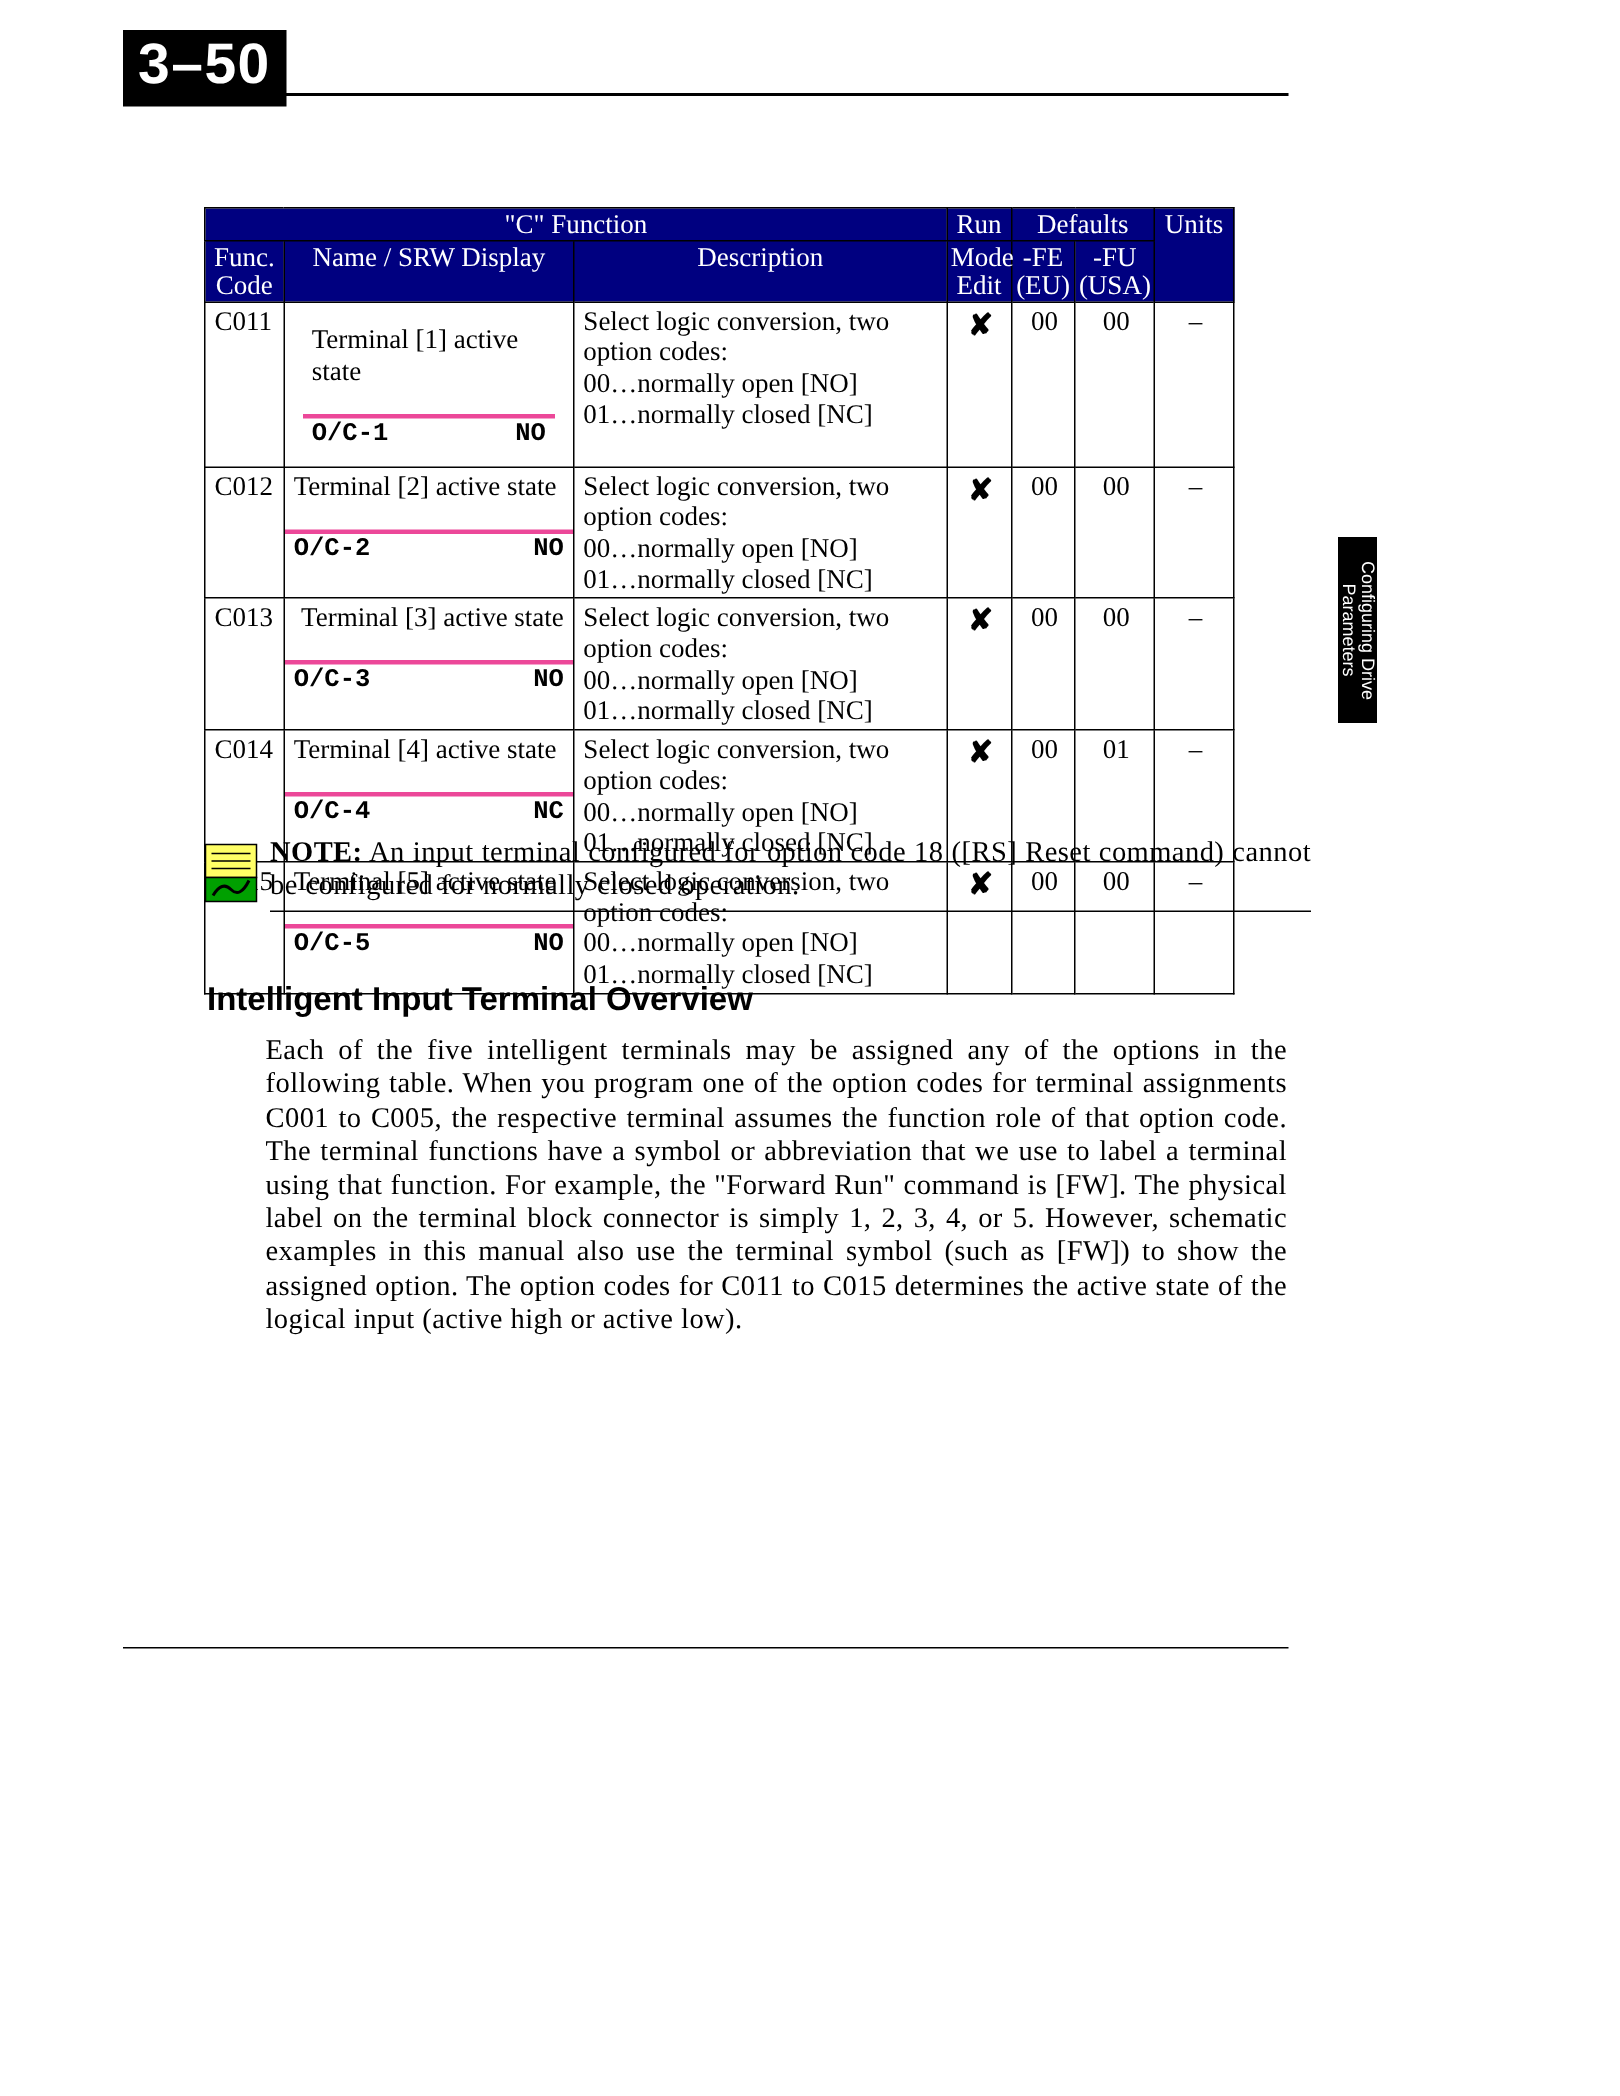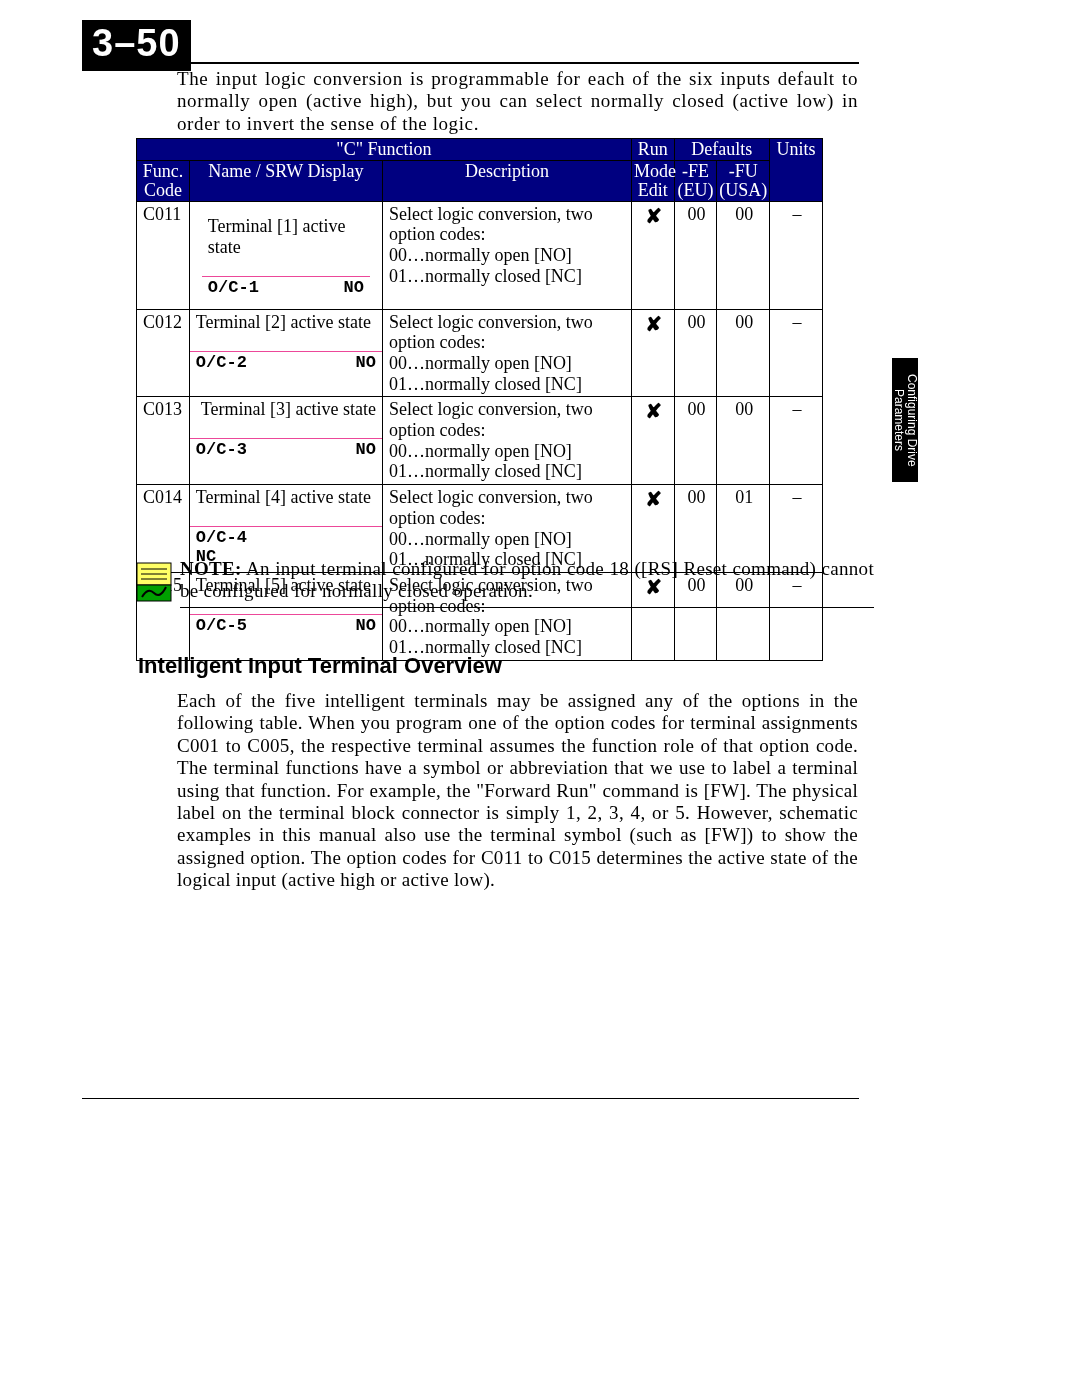--- a/index.html
+++ b/index.html
@@ -76,21 +76,21 @@
   .col-name { width: 190px; }
   .col-desc { width: 245px; }
   .col-run  { width: 42px; }
   .col-fe   { width: 42px; }
   .col-fu   { width: 52px; }
   .col-units{ width: 52px; }
   td.center { text-align: center; vertical-align: middle; }
   td.desc-cell { line-height: 1.15; }
   .name-inner { display: flex; flex-direction: column; height: 100%; justify-content: space-between; }
   .name-top { padding-bottom: 18px; }
-  .srw-row { display: flex; justify-content: space-between; font-family: "Courier New", monospace; font-weight: bold; font-size: 17px; border-top: 1px solid #ec4899; margin: 0 -6px -2px -6px; padding: 1px 6px 0 6px; }
+  .srw-row { display: flex; justify-content: space-between; font-family: "Courier New", monospace; font-weight: bold; font-size: 17px; border-top: 3px solid #ec4899; margin: 0 -6px -2px -6px; padding: 1px 6px 0 6px; }
   .x-mark { font-weight: bold; font-size: 20px; font-family: Arial, sans-serif; }
 
   .note-block {
     position: absolute;
     left: 136px;
     top: 558px;
     right: 206px;
     display: flex;
   }
   .note-icon {
@@ -159,21 +159,20 @@
   }
   .cfn th { line-height: 1.05; }
 </style>
 </head>
 <body>
 
 <div class="page">
   <div class="pagenum-box">3–50</div>
   <div class="pagenum-underline"></div>
 
-  <div class="intro-text">The input logic conversion is programmable for each of the six inputs default to normally open (active high), but you can select normally closed (active low) in order to invert the sense of the logic.</div>
 
   <table class="cfn">
     <colgroup>
       <col class="col-code">
         <col class="col-name">
         <col class="col-desc">
       <col class="col-run">
         <col class="col-fe">
         <col class="col-fu">
         <col class="col-units">
@@ -244,21 +243,21 @@
           <td class="center"><span class="x-mark">✘</span></td>
           <td class="center">00</td>
           <td class="center">00</td>
           <td class="center">–</td>
         </tr>
         <tr>
           <td class="">C014</td>
           <td style="padding: 0px;">
             <div class="name-inner">
               <div class="name-top" style="padding: 2px 6px 18px;">Terminal [4] active state</div>
-              <div class="srw-row" style="margin: 0px; flex-direction: column;">
+              <div class="srw-row" style="margin: 0px;">
                 <span>O/C-4</span>
                 <span>NC</span>
               </div>
             </div>
           </td>
           <td class="desc-cell">Select logic conversion, two option codes:<br>00…normally open [NO]<br>01…normally closed [NC]</td>
           <td class="center"><span class="x-mark">✘</span></td>
           <td class="center">00</td>
           <td class="center">01</td>
           <td class="center">–</td>

